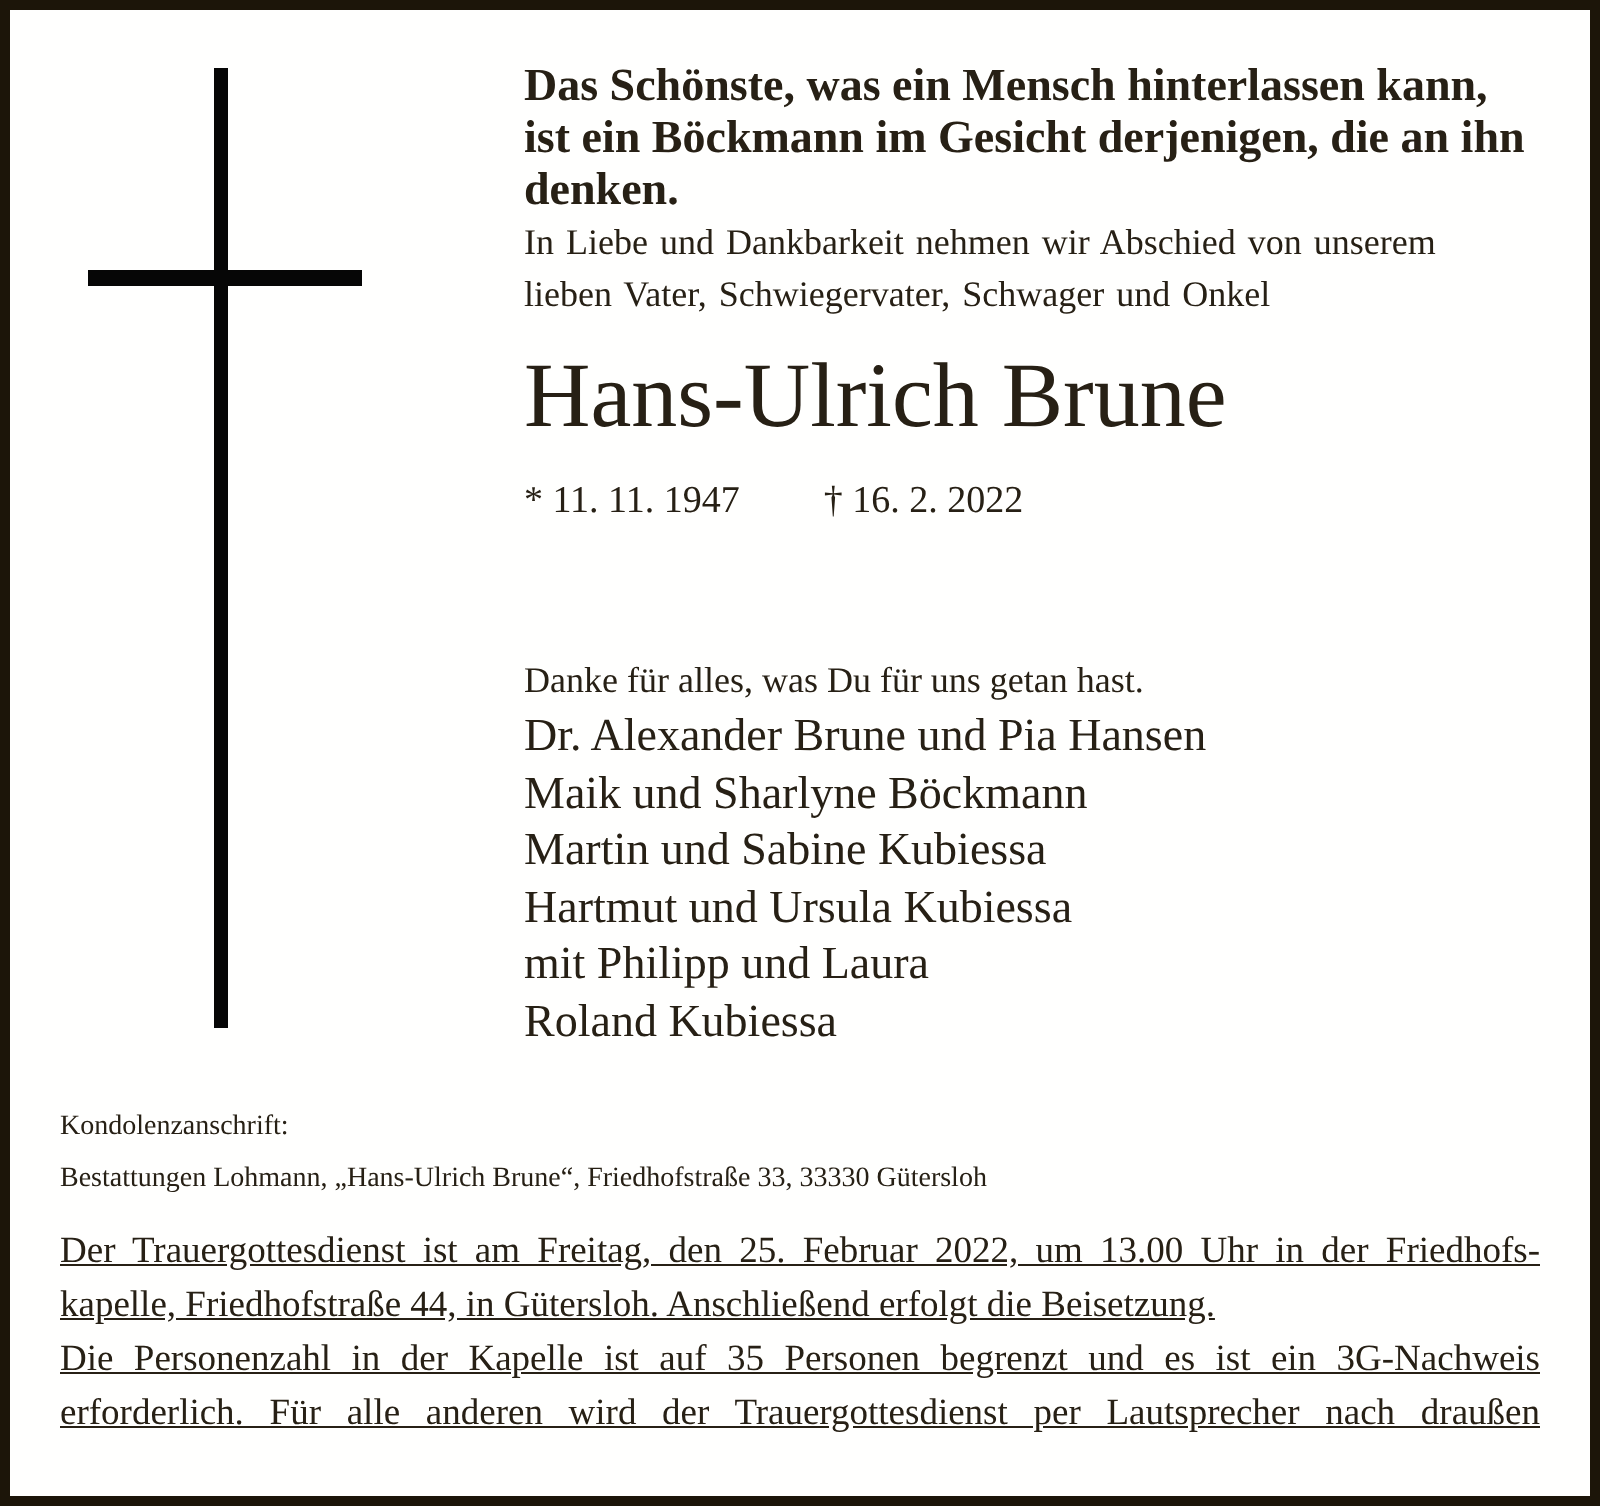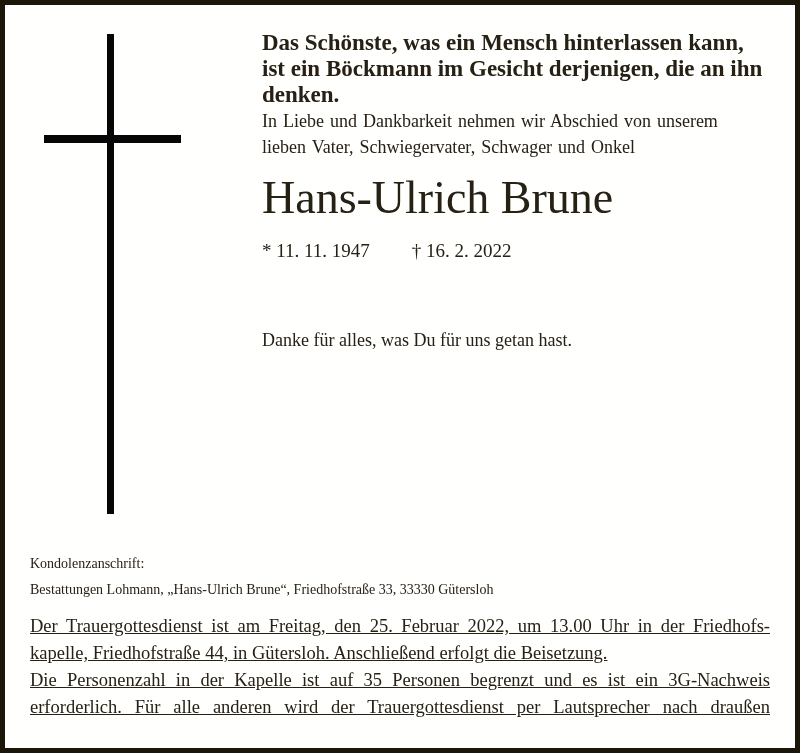--- a/index.html
+++ b/index.html
@@ -99,20 +99,28 @@
 
   <div class="col dates">
     <span>* 11. 11. 1947</span>
     <span>† 16. 2. 2022</span>
   </div>
 
   <div class="col farewell">
     <div>Danke für alles, was Du für uns getan hast.</div>
   </div>
 
+  <div class="col mourners">
+    <div>Dr. Alexander Brune und Pia Hansen</div>
+    <div>Maik und Sharlyne Böckmann</div>
+    <div>Martin und Sabine Kubiessa</div>
+    <div>Hartmut und Ursula Kubiessa</div>
+    <div>mit Philipp und Laura</div>
+    <div>Roland Kubiessa</div>
+  </div>
 
   <div class="condolence">
     <div>Kondolenzanschrift:</div>
     <div>Bestattungen Lohmann, „Hans-Ulrich Brune“, Friedhofstraße 33, 33330 Gütersloh</div>
   </div>
 
   <div class="service">
     <div class="line stretch">Der Trauergottesdienst ist am Freitag, den 25. Februar 2022, um 13.00 Uhr in der Friedhofs-</div>
     <div class="line">kapelle, Friedhofstraße 44, in Gütersloh. Anschließend erfolgt die Beisetzung.</div>
     <div class="line stretch">Die Personenzahl in der Kapelle ist auf 35 Personen begrenzt und es ist ein 3G-Nachweis</div>

